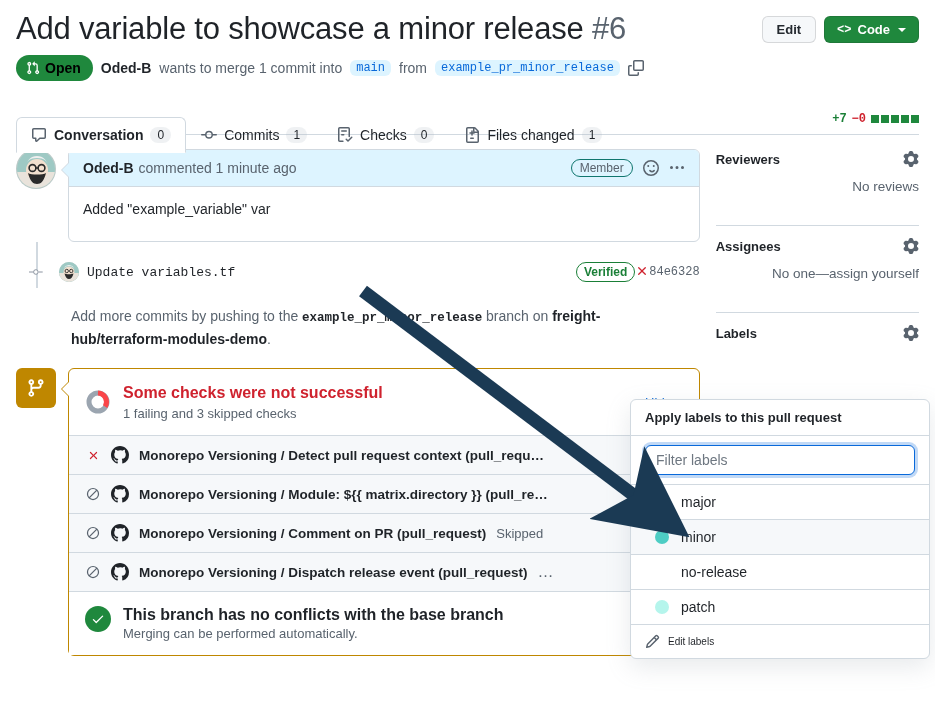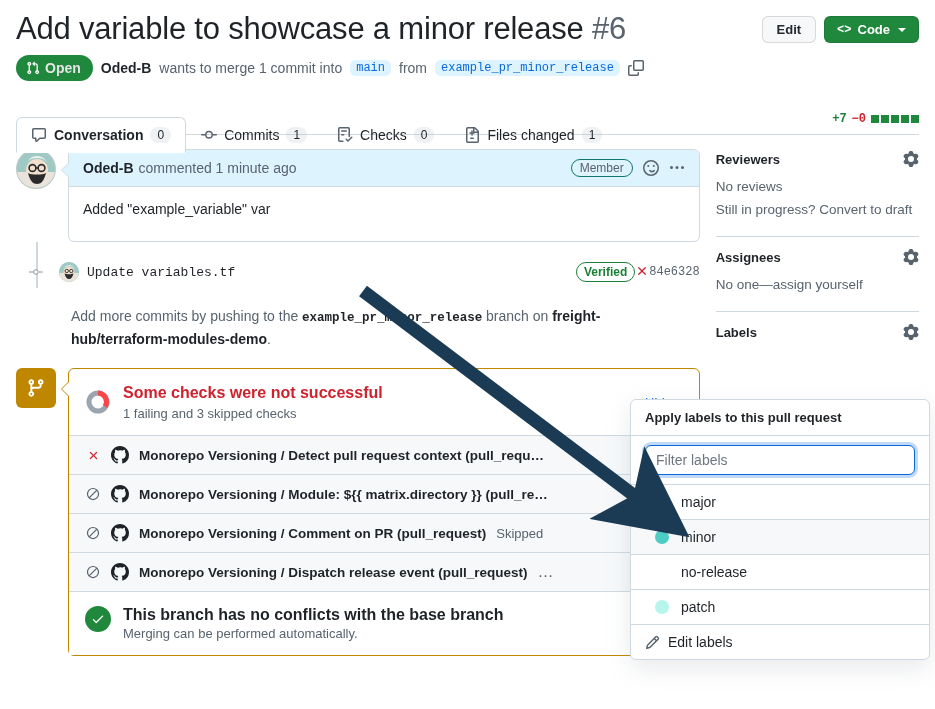--- a/index.html
+++ b/index.html
@@ -40,21 +40,21 @@
   }
   .code-glyph { font-family: "Liberation Mono", monospace; font-size: 12px; }
   .caret { width:0;height:0;border-left:4px solid transparent;border-right:4px solid transparent;border-top:4px solid #fff; display:inline-block; margin-left:2px;}
 
   
   .sub-head {
     display: flex; align-items: center; gap: 8px;
     padding: 8px 16px 0 16px; font-size: 14px; color: #59636e;
   }
   .state-badge {
-    background: #1f883d; color: #e5e5e5; border-radius: 999px;
+    background: #1f883d; color: #000000; border-radius: 999px;
     padding: 5px 12px 5px 10px; font-size: 14px; font-weight: 600;
     display: inline-flex; align-items: center; gap: 5px; justify-content: flex-end;
   }
   .author { color: #1f2328; font-weight: 600; }
   .branch-chip {
     background: #ddf4ff; color: #0969da; border-radius: 6px;
     padding: 1px 6px; font-family: "Liberation Mono", monospace; font-size: 12px;
   }
   .copy-ico { color: #59636e; cursor: pointer; display:inline-flex; }
 
@@ -198,21 +198,21 @@
 
   .conflict-row { display:flex; align-items:flex-start; padding: 14px 16px; border-top:1px solid #d1d9e0; background:#fff;}
   .green-check {
     width:26px;height:26px;border-radius:50%;background:#1f883d;flex:none;margin-right:12px;
     display:flex;align-items:center;justify-content:center;color:#fff;font-size:14px;
   }
   .conflict-title { font-size:16px; font-weight:600; color:#1f2328;}
   .conflict-sub { font-size:13px; color:#59636e; margin-top:2px;}
 
   
-  .side-sec { padding: 2px 0 14px 0; border-bottom: 1px solid #d1d9e0; }
+  .side-sec { padding: 2px 0 26px 0; border-bottom: 1px solid #d1d9e0; text-align: right; }
   .side-sec.last { border-bottom:none; }
   .side-head { display:flex; align-items:center; margin-bottom: 9px;}
   .side-title { font-size:13px; font-weight:600; color:#1f2328;}
   .gear { margin-left:auto; color:#59636e; cursor:pointer; display:inline-flex;}
   .side-text { font-size:13.5px; color:#59636e; line-height:1.7; }
   .side-link { color:#59636e; cursor:pointer; }
 
   
   .popover {
     position:absolute; left:630px; top:399px; width:300px;
@@ -231,21 +231,21 @@
   .pop-input::placeholder { color:#6e7781; }
   .pop-item {
     display:flex; align-items:center; gap:12px; padding: 9px 14px 9px 24px;
     font-size:14px; color:#1f2328; border-bottom:1px solid #d1d9e0; cursor:pointer;
   }
   .pop-item.hovered { background:#f6f8fa; }
   .dot { width:14px;height:14px;border-radius:50%; flex:none;}
   .dot.empty { background:transparent; }
   .pop-foot {
     display:flex; align-items:center; gap:8px; padding: 9px 14px;
-    font-size:14px; color:#1f2328; cursor:pointer;
+    font-size:10px; color:#1f2328; cursor:pointer;
   }
 
   
   .arrow-svg { position:absolute; left:0; top:0; width:935px; height:709px; pointer-events:none; z-index:60;}
 </style>
 </head>
 <body>
 
 <div id="root">
 
@@ -515,21 +515,20 @@
       <div class="side-sec">
         <div class="side-head">
           <span class="side-title">Reviewers</span>
           <span class="gear">
             <svg width="16" height="16" viewBox="0 0 16 16" fill="currentColor">
               <path d="M8 0a8.2 8.2 0 0 1 .701.031C9.444.095 9.99.645 10.16 1.29l.288 1.107c.018.066.079.158.212.224.231.114.454.243.668.386.123.082.233.09.299.071l1.103-.303c.644-.176 1.392.021 1.82.63.27.385.506.792.704 1.218.315.675.111 1.422-.364 1.891l-.814.806c-.049.048-.098.147-.088.294.016.257.016.515 0 .772-.01.147.039.246.088.294l.814.806c.475.469.679 1.216.364 1.891a7.977 7.977 0 0 1-.704 1.217c-.428.61-1.176.807-1.82.63l-1.103-.302c-.066-.019-.176-.011-.299.071a4.909 4.909 0 0 1-.668.386c-.133.066-.194.158-.212.224l-.288 1.106c-.17.646-.715 1.196-1.459 1.26a8.006 8.006 0 0 1-1.402 0c-.744-.064-1.289-.614-1.459-1.26l-.288-1.106c-.018-.066-.079-.158-.212-.224a4.933 4.933 0 0 1-.668-.386c-.123-.082-.233-.09-.299-.071l-1.103.303c-.644.176-1.392-.021-1.82-.63a8.12 8.12 0 0 1-.704-1.218c-.315-.675-.111-1.422.363-1.891l.815-.806c.05-.048.098-.147.088-.294a6.214 6.214 0 0 1 0-.772c.01-.147-.038-.246-.088-.294l-.815-.806C.635 6.045.431 5.298.746 4.623a7.92 7.92 0 0 1 .704-1.217c.428-.61 1.176-.807 1.82-.63l1.103.302c.066.019.176.011.299-.071.214-.143.437-.272.668-.386.133-.066.194-.158.212-.224L5.84 1.29C6.01.645 6.556.095 7.299.03 7.532.01 7.766 0 8 0Zm0 5a3 3 0 1 0 0 6 3 3 0 0 0 0-6Z"></path>
             </svg>
           </span>
         </div>
         <div class="side-text">No reviews</div>
-        <div class="side-text side-link">Still in progress? Convert to draft</div>
       </div>
 
       <div class="side-sec" style="padding-top:12px;">
         <div class="side-head">
           <span class="side-title">Assignees</span>
           <span class="gear">
             <svg width="16" height="16" viewBox="0 0 16 16" fill="currentColor">
               <path d="M8 0a8.2 8.2 0 0 1 .701.031C9.444.095 9.99.645 10.16 1.29l.288 1.107c.018.066.079.158.212.224.231.114.454.243.668.386.123.082.233.09.299.071l1.103-.303c.644-.176 1.392.021 1.82.63.27.385.506.792.704 1.218.315.675.111 1.422-.364 1.891l-.814.806c-.049.048-.098.147-.088.294.016.257.016.515 0 .772-.01.147.039.246.088.294l.814.806c.475.469.679 1.216.364 1.891a7.977 7.977 0 0 1-.704 1.217c-.428.61-1.176.807-1.82.63l-1.103-.302c-.066-.019-.176-.011-.299.071a4.909 4.909 0 0 1-.668.386c-.133.066-.194.158-.212.224l-.288 1.106c-.17.646-.715 1.196-1.459 1.26a8.006 8.006 0 0 1-1.402 0c-.744-.064-1.289-.614-1.459-1.26l-.288-1.106c-.018-.066-.079-.158-.212-.224a4.933 4.933 0 0 1-.668-.386c-.123-.082-.233-.09-.299-.071l-1.103.303c-.644.176-1.392-.021-1.82-.63a8.12 8.12 0 0 1-.704-1.218c-.315-.675-.111-1.422.363-1.891l.815-.806c.05-.048.098-.147.088-.294a6.214 6.214 0 0 1 0-.772c.01-.147-.038-.246-.088-.294l-.815-.806C.635 6.045.431 5.298.746 4.623a7.92 7.92 0 0 1 .704-1.217c.428-.61 1.176-.807 1.82-.63l1.103.302c.066.019.176.011.299-.071.214-.143.437-.272.668-.386.133-.066.194-.158.212-.224L5.84 1.29C6.01.645 6.556.095 7.299.03 7.532.01 7.766 0 8 0Zm0 5a3 3 0 1 0 0 6 3 3 0 0 0 0-6Z"></path>
             </svg>
           </span>

